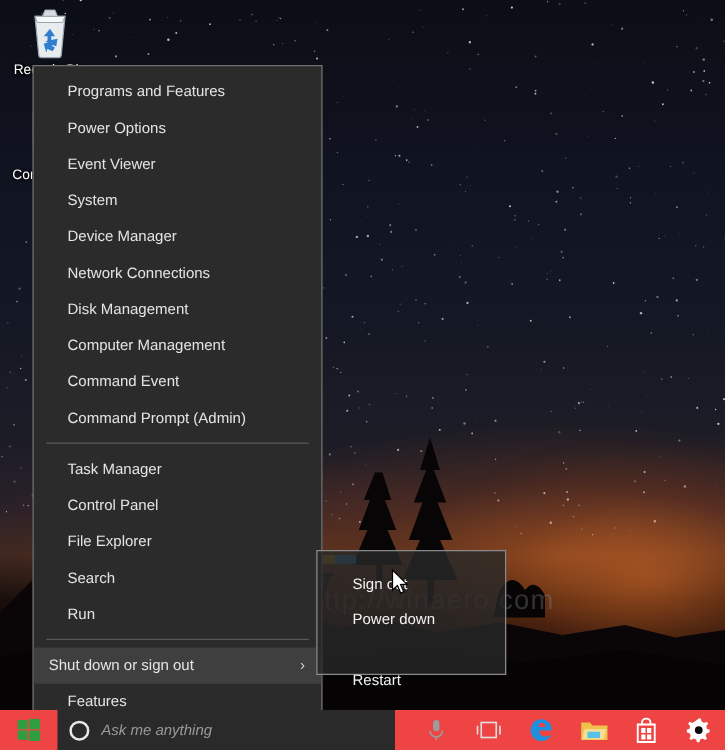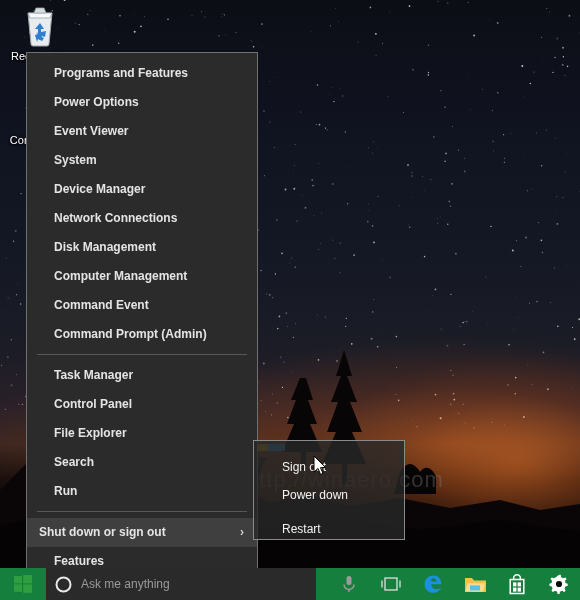--- a/index.html
+++ b/index.html
@@ -61,21 +61,20 @@
   
   .winx {
     position: absolute;
     left: 26px; top: 52px;
     width: 232px;
     background: #2b2b2b;
     border: 1px solid #707070;
     box-shadow: 0 0 0 0 rgba(0,0,0,0);
     z-index: 40;
     padding: 6px 0 5px 0;
-    font-weight: bold;
   }
   .winx-item {
     position: relative;
     height: 29px;
     line-height: 29px;
     padding-left: 27px;
     color: #e4e4e4;
     font-size: 12px;
     white-space: nowrap;
     cursor: default;
@@ -101,21 +100,21 @@
     z-index: 45;
     padding-top: 12px;
   }
   .sub-item {
     height: 28px; line-height: 28px;
     padding-left: 28px;
     color: #f2f2f2;
     font-size: 12px;
     white-space: nowrap;
   }
-  .sub-item.gap { margin-top: 6px; }
+  .sub-item.gap { margin-top: 21px; }
 
   
   .watermark {
     position: absolute;
     left: 212px; top: 444px;
     width: 330px; height: 62px;
     z-index: 30;
     pointer-events: none;
   }
   .wm-bars { display: flex; width: 70px; height: 7px; margin-left: 3px; }
@@ -136,23 +135,24 @@
     font-family: "Liberation Sans", sans-serif;
   }
 
   
   .cursor { position: absolute; left: 313px; top: 455px; z-index: 60; }
 
   
   .taskbar {
     position: absolute; left: 0; right: 0; bottom: 0;
     height: 32px;
-    background: #15803d;
+    background: #ef4444;
     display: flex; align-items: center;
     z-index: 50;
+    font-style: italic;
   }
   .start-btn {
     width: 46px; height: 32px;
     display: flex; align-items: center; justify-content: center;
   }
   .search-box {
     width: 270px; height: 32px;
     background: #2a2a2a;
     display: flex; align-items: center;
     padding-left: 9px;

